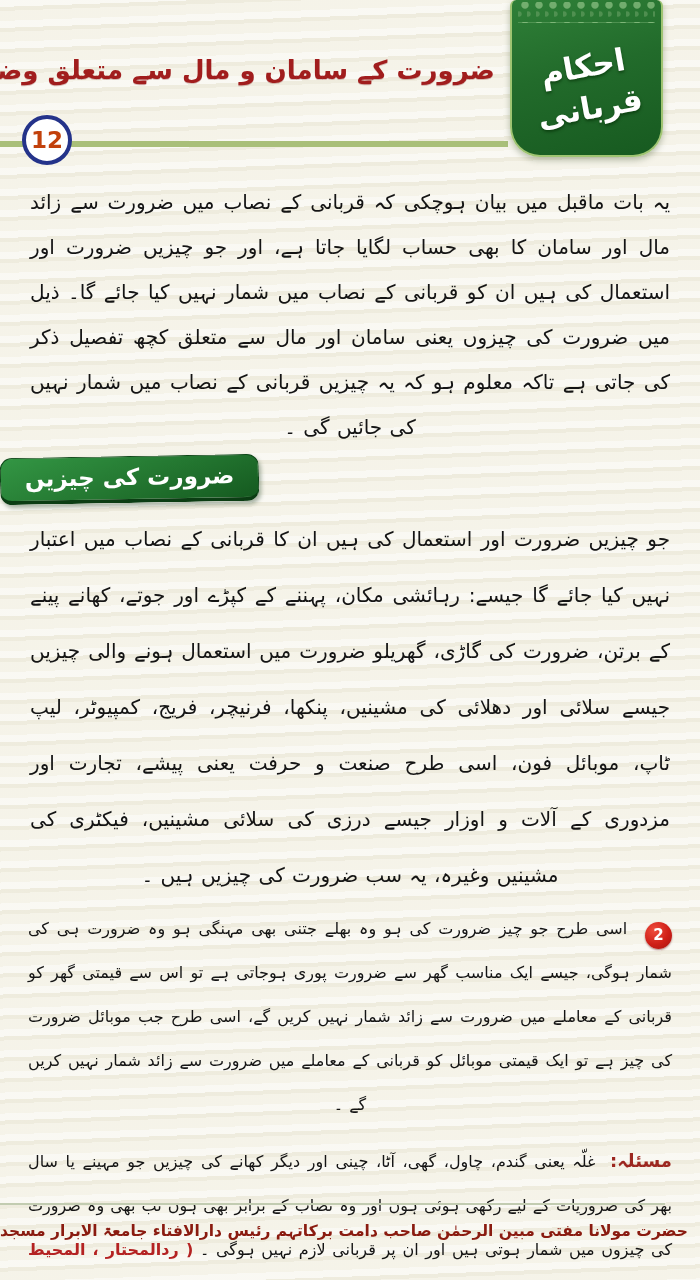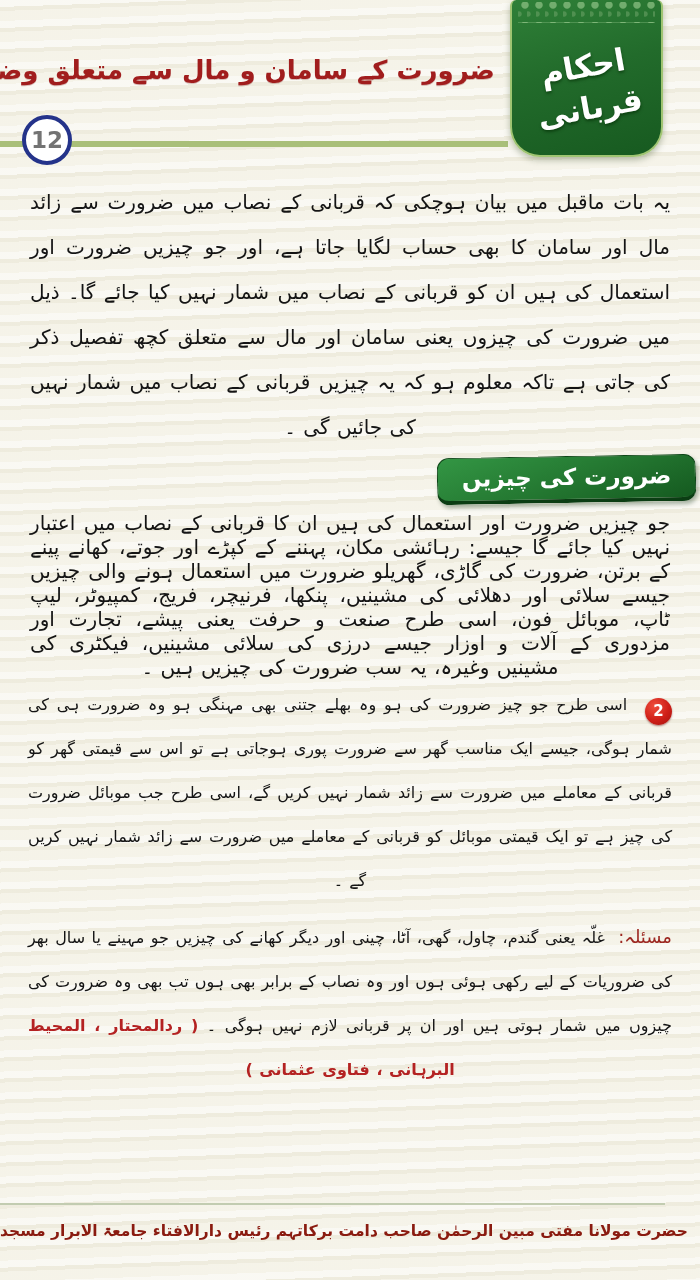--- a/index.html
+++ b/index.html
@@ -57,49 +57,49 @@
     position:absolute; top:141px; right:192px; left:0; height:6px;
     background:#a9bf79; z-index:1;
   }
   .issue-badge{
     position:absolute; top:115px; right:628px; 
     left:22px; width:50px; height:50px; right:auto;
     background:#ffffff;
     border:4px solid #24338a; border-radius:50%;
     box-sizing:border-box;
     display:flex; align-items:center; justify-content:center;
-    color:#737373; font-size:23px; font-weight:bold;
+    color:#c2410c; font-size:23px; font-weight:bold;
     z-index:2;
   }
 
   
   .content{ position:absolute; top:180px; left:0; right:0; }
   .urdu-par{
     margin:0; padding:0 30px;
     color:#141414; font-size:20px; line-height:45px;
     text-align:justify; text-align-last:center;
     word-spacing:1px;
   }
   .intro{ margin-bottom:4px; }
 
-  .sec-head-wrap{ text-align:right; }
+  .sec-head-wrap{ text-align:left; }
   .sec-head{
     display:inline-block;
     background:linear-gradient(160deg,#339644 0%,#237630 55%,#155a20 100%);
     border:1px solid #0e4718;
     border-bottom:4px solid #0b3d13;
     border-radius:12px;
     color:#ffffff; font-weight:bold; font-size:23px;
     padding:7px 24px 9px;
     box-shadow:2px 3px 4px rgba(40,70,40,.4);
     transform:rotate(-1deg);
   }
   .sec1-wrap{ margin:6px 4px 8px 0; }
   .sec2-wrap{ margin:10px 24px 10px 0; }
-  .body1{ margin:2px 0 0; line-height:24px; }
+  .body1{ margin:2px 0 0; line-height:56px; }
 
   .point{
     margin:4px 0 0; padding:0 28px;
     color:#141414; font-size:16px; line-height:44px;
     text-align:justify; word-spacing:1px;
   }
   .point.last-right{ text-align-last:right; }
   .point.last-center{ text-align-last:center; }
   .num-circle{
     display:inline-flex; align-items:center; justify-content:center;
@@ -108,21 +108,21 @@
     color:#fff; font-size:15px; font-weight:bold;
     margin-left:10px; vertical-align:-6px;
     box-shadow:0 1px 2px rgba(100,0,0,.5);
   }
 
   .masala{
     margin:12px 0 0; padding:0 28px;
     color:#141414; font-size:16px; line-height:44px;
     text-align:justify; text-align-last:center; word-spacing:1px;
   }
-  .masala-label{ color:#9c2720; font-weight:normal; font-size:18px; margin-left:7px; }
+  .masala-label{ color:#9c2720; font-weight:bold; font-size:18px; margin-left:7px; }
   .masala-cite{ color:#b42222; font-weight:bold; }
 
   
   .footer-line{
     position:absolute; top:1203px; left:0; right:35px; height:2px;
     background:#c2ccb1;
   }
   .footer-text{
     position:absolute; top:1222px; left:12px; right:12px;
     color:#8a1b10; font-size:15.5px; font-weight:bold;

